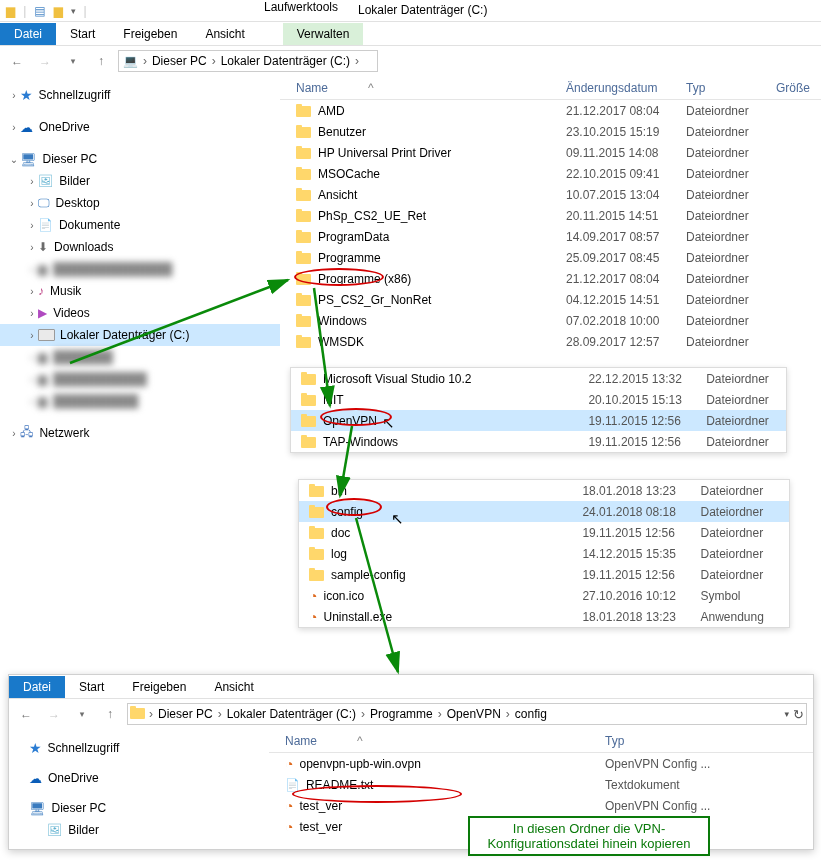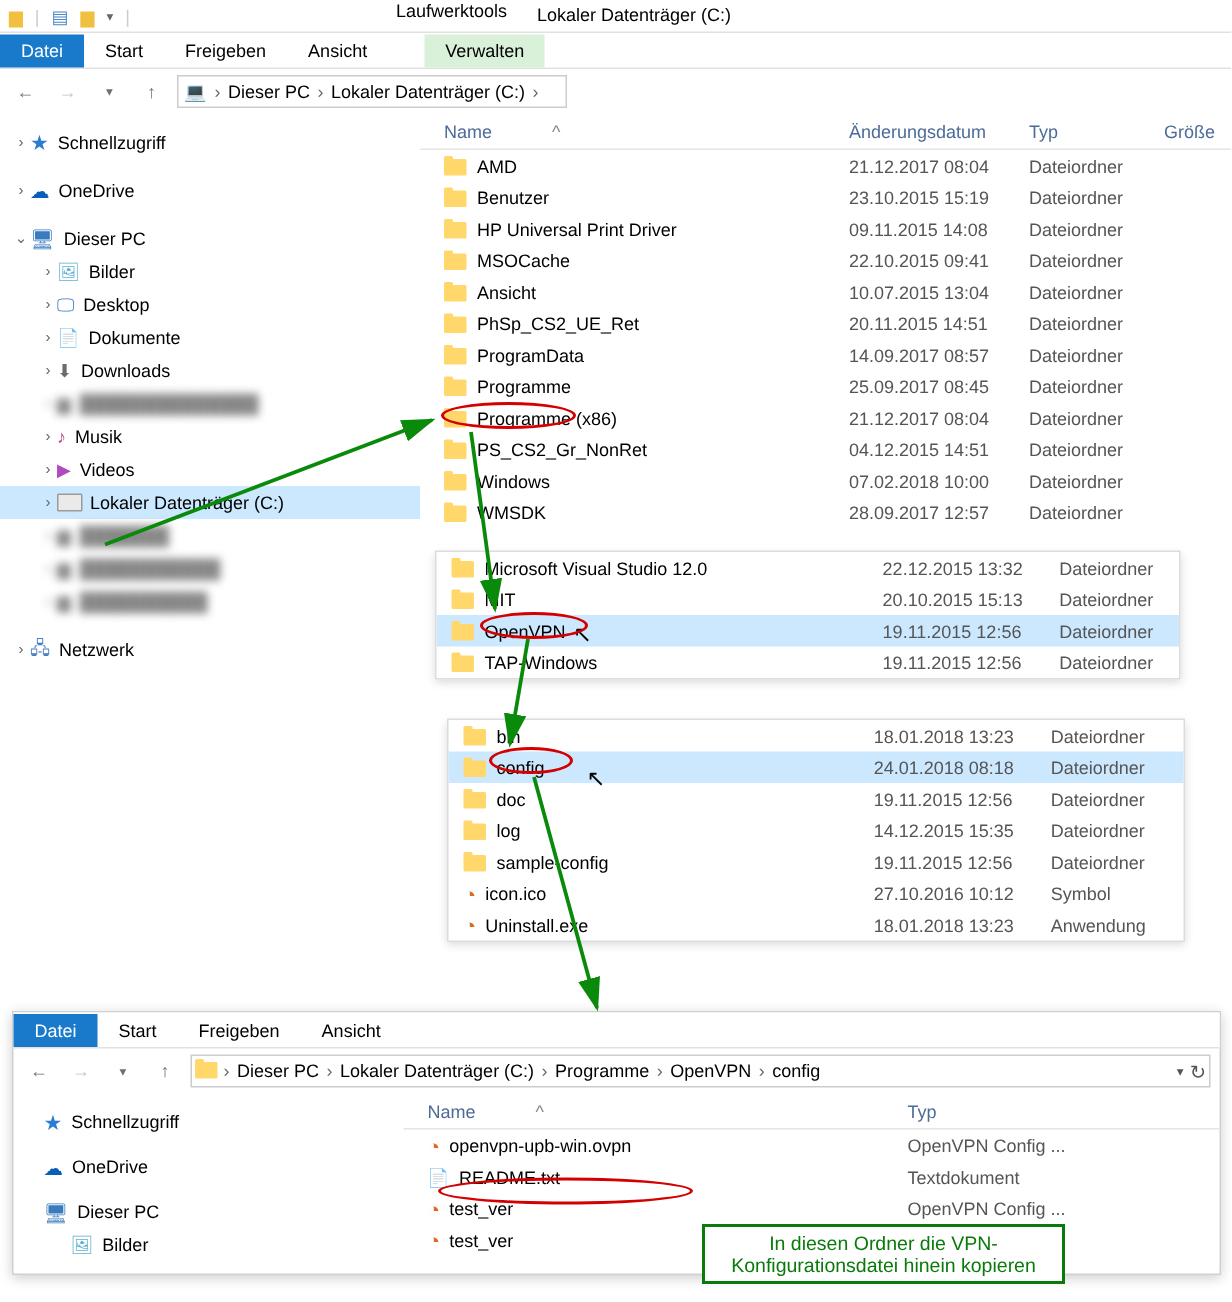--- a/index.html
+++ b/index.html
@@ -339,21 +339,21 @@
   </div>
 </div>
 
 <div class="fly" style="left:290px; top:367px; width:497px;">
   <div id="rows-fly1">
       <div class="row">
         <div style="width:288px;display:flex;align-items:center">
           <span class="ficon">
             <span class="ic ic-folder"></span>
           </span>
-          <span>Microsoft Visual Studio 12.0</span>
+          <span>Microsoft Visual Studio 10.2</span>
         </div>
         <div class="col-date" style="width:118px">22.12.2015 13:32</div>
         <div class="col-type" style="width:80px">Dateiordner</div>
       </div>
       <div class="row">
         <div style="width:288px;display:flex;align-items:center">
           <span class="ficon">
             <span class="ic ic-folder"></span>
           </span>
           <span>MIT</span>

